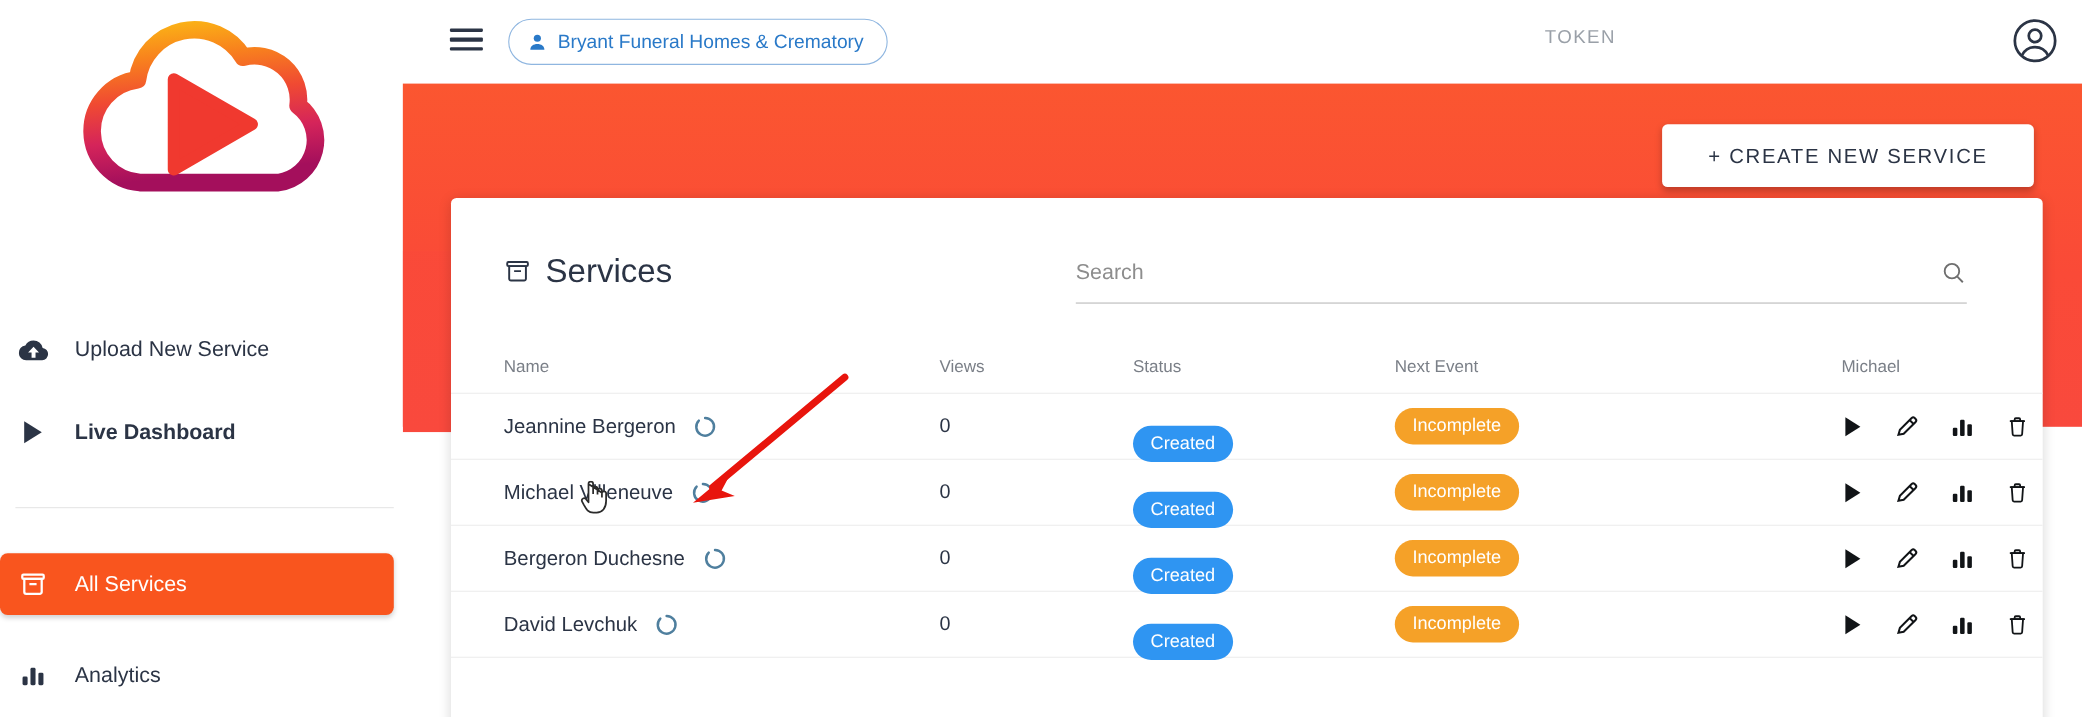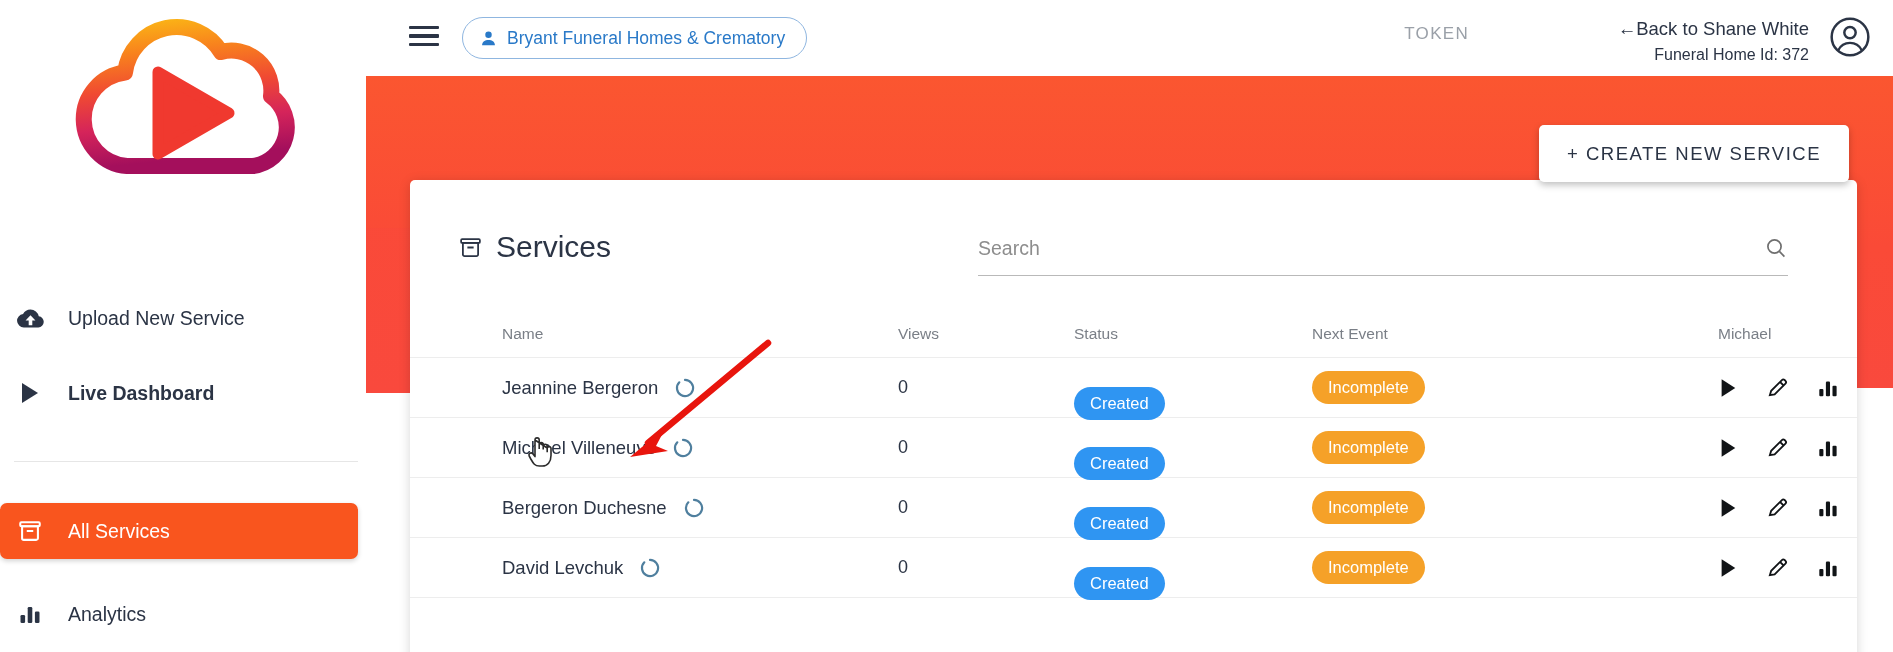--- a/index.html
+++ b/index.html
@@ -152,34 +152,33 @@
   #banner-tail {
     position: absolute;
     left: 0; top: -60px;
     width: 50px; height: 225px;
     background: linear-gradient(180deg, #fa4a37 0%, #f9493d 100%);
   }
   #create-btn {
     position: absolute;
     right: 44px; top: 113px;
     height: 57px;
-    padding: 0 28px;
+    padding: 0 42px;
     background: #ffffff;
     border: none;
     border-radius: 5px;
     box-shadow: 0 3px 7px rgba(0,0,0,.25);
     color: #2b3445;
     font-size: 18.5px;
     letter-spacing: 1.5px;
     font-family: "Liberation Sans", sans-serif;
     display: flex; align-items: center; justify-content: center;
     cursor: pointer;
     z-index: 20;
     white-space: nowrap;
-    margin-top: 12px;
   }
 
   
   #card {
     position: absolute;
     left: 410px; top: 180px;
     width: 1447px;
     height: 520px;
     background: #ffffff;
     border-radius: 5px;
@@ -224,21 +223,21 @@
   #table { position: absolute; left: 0; top: 130px; width: 100%; }
   .trow {
     display: flex;
     align-items: center;
     height: 60px;
     border-bottom: 1px solid #ededed;
     padding-left: 48px;
     padding-right: 30px;
   }
   .trow.head { height: 48px; border-bottom: 1px solid #ededed; }
-  .c-name   { width: 396px; min-width: 396px; display:flex; align-items:center; gap: 16px; margin-left: 44px; }
+  .c-name   { width: 396px; min-width: 396px; display:flex; align-items:center; gap: 16px; }
   .c-views  { width: 176px; min-width: 176px; }
   .c-status { width: 238px; min-width: 238px; }
   .c-event  { width: 382px; min-width: 382px; }
   .c-actions{ flex: 1; display: flex; align-items: center; gap: 28px; justify-content: flex-start; padding-left: 24px;}
   .head .hcell { font-size: 15.5px; color: #7a7f87; }
   .name-text { font-size: 18.5px; color: #2b3445; white-space: nowrap; }
   .views-text { font-size: 18px; color: #2b3445; }
   .badge {
     display: inline-flex; align-items: center; justify-content: center;
     height: 33px;
@@ -356,24 +355,20 @@
         <svg width="19" height="19" viewBox="0 0 24 24" fill="currentColor">
           <circle cx="12" cy="7.3" r="4.1"></circle>
           <path d="M3.9 20.5c0-4.2 3.7-6.6 8.1-6.6s8.1 2.4 8.1 6.6z"></path>
         </svg>
       </span>
       <span class="chip-label">Bryant Funeral Homes &amp; Crematory</span>
     </div>
 
     <div id="token-label">TOKEN</div>
 
-    <div id="back-block">
-      <div id="back-link">←Back to Shane White</div>
-      <div id="fh-id">Funeral Home Id: 372</div>
-    </div>
 
     <div id="account-icon">
       <svg width="44" height="44" viewBox="0 0 24 24" fill="none" stroke="currentColor" stroke-width="1.35">
         <circle cx="12" cy="12" r="10"></circle>
         <circle cx="12" cy="9.6" r="3.1"></circle>
         <path d="M5.6 19.2c1.3-2.6 3.7-4 6.4-4s5.1 1.4 6.4 4"></path>
       </svg>
     </div>
   </div>
 

